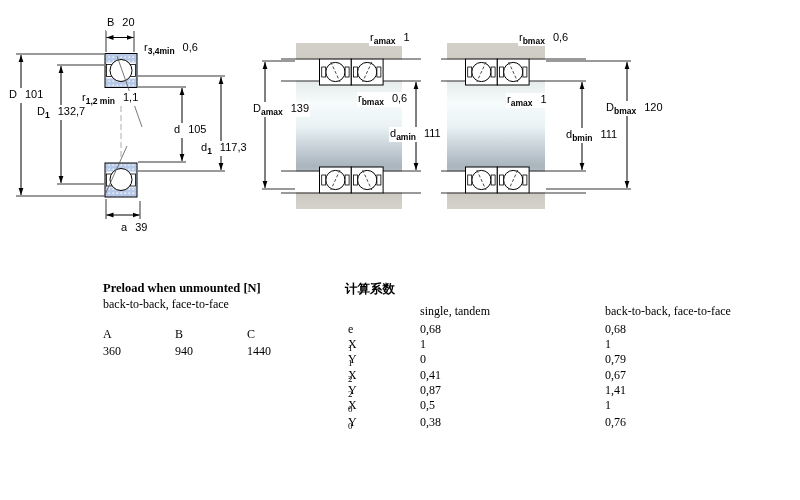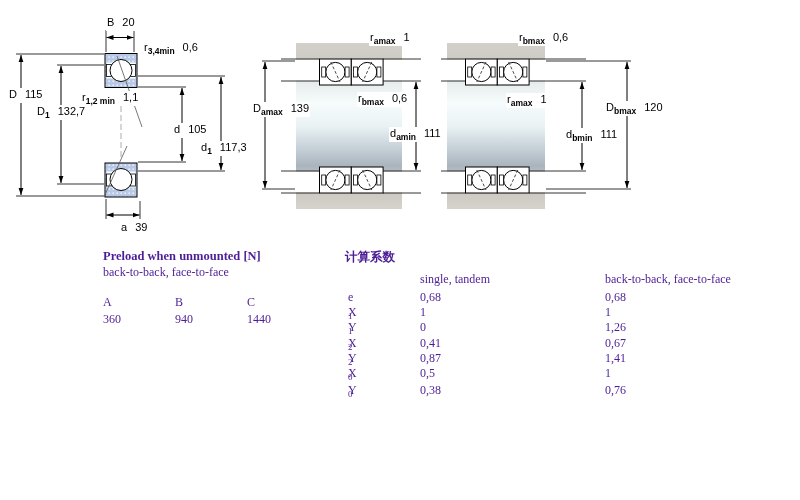--- a/index.html
+++ b/index.html
@@ -3,21 +3,21 @@
 <meta charset="utf-8">
 <style>
   html,body{margin:0;padding:0;background:#fff;}
   #stage{position:relative;width:780px;height:500px;background:#fff;overflow:hidden;
          font-family:"Liberation Sans", sans-serif;text-align:center;}
   #drawsvg{position:absolute;left:0;top:0;}
   .dlabel{position:absolute;font-size:11px;color:#000;background:#fff;padding:0 1px;
           line-height:13px;white-space:nowrap;}
   .dlabel sub{font-size:8.5px;line-height:1;font-weight:bold;}
   .dlabel .v{margin-left:8px;}
-  .tbl{position:absolute;font-family:"Liberation Serif", serif;font-size:12px;color:#4c1d95;}
+  .tbl{position:absolute;font-family:"Liberation Serif", serif;font-size:12px;color:#000000;margin-top:32px;}
   .tbl .t-title{position:absolute;left:0;top:0;font-weight:bold;font-size:12.5px;white-space:nowrap;}
   .trow{position:absolute;white-space:nowrap;}
   .trow span{position:absolute;white-space:nowrap;}
   .trow sub{font-size:9px;}
   .p0{left:0px;} .p1{left:72px;} .p2{left:144px;}
   .f0{left:3px;} .f1{left:75px;} .f2{left:260px;}
 </style>
 </head>
 <body>
 
@@ -166,21 +166,21 @@
       </g>
       <g stroke="#000" stroke-width="1">
         <line x1="627" y1="62" x2="627" y2="188" marker-start="url(#ah)" marker-end="url(#ah)"></line>
         <line x1="582" y1="82" x2="582" y2="170" marker-start="url(#ah)" marker-end="url(#ah)"></line>
       </g>
     </g>
   </svg>
 
   <div class="dlabel" style="left:106px;top:16px"><span>B</span><sub></sub><span class="v">20</span></div>
   <div class="dlabel" style="left:143px;top:41px"><span>r</span><sub>3,4min</sub><span class="v">0,6</span></div>
-  <div class="dlabel" style="left:8px;top:88px"><span>D</span><sub></sub><span class="v">115</span></div>
+  <div class="dlabel" style="left:8px;top:88px"><span>D</span><sub></sub><span class="v">101</span></div>
   <div class="dlabel" style="left:36px;top:105px"><span>D</span><sub>1</sub><span class="v">132,7</span></div>
   <div class="dlabel" style="left:81px;top:91px"><span>r</span><sub>1,2 min</sub><span class="v">1,1</span></div>
   <div class="dlabel" style="left:173px;top:123px"><span>d</span><sub></sub><span class="v">105</span></div>
   <div class="dlabel" style="left:200px;top:141px"><span>d</span><sub>1</sub><span class="v">117,3</span></div>
   <div class="dlabel" style="left:120px;top:221px"><span>a</span><sub></sub><span class="v">39</span></div>
 
   <div class="dlabel" style="left:369px;top:31px"><span>r</span><sub>amax</sub><span class="v">1</span></div>
   <div class="dlabel" style="left:252px;top:102px"><span>D</span><sub>amax</sub><span class="v">139</span></div>
   <div class="dlabel" style="left:357px;top:92px"><span>r</span><sub>bmax</sub><span class="v">0,6</span></div>
   <div class="dlabel" style="left:389px;top:127px"><span>d</span><sub>amin</sub><span class="v">111</span></div>
@@ -219,21 +219,21 @@
       <span class="f2">0,68</span>
     </div>
     <div class="trow" style="top:56px">
       <span class="f0"><span>X</span><sub>1</sub></span>
       <span class="f1">1</span>
       <span class="f2">1</span>
     </div>
     <div class="trow" style="top:71px">
       <span class="f0"><span>Y</span><sub>1</sub></span>
       <span class="f1">0</span>
-      <span class="f2">1,26</span>
+      <span class="f2">0,79</span>
     </div>
     <div class="trow" style="top:87px">
       <span class="f0"><span>X</span><sub>2</sub></span>
       <span class="f1">0,41</span>
       <span class="f2">0,67</span>
     </div>
     <div class="trow" style="top:102px">
       <span class="f0"><span>Y</span><sub>2</sub></span>
       <span class="f1">0,87</span>
       <span class="f2">1,41</span>

